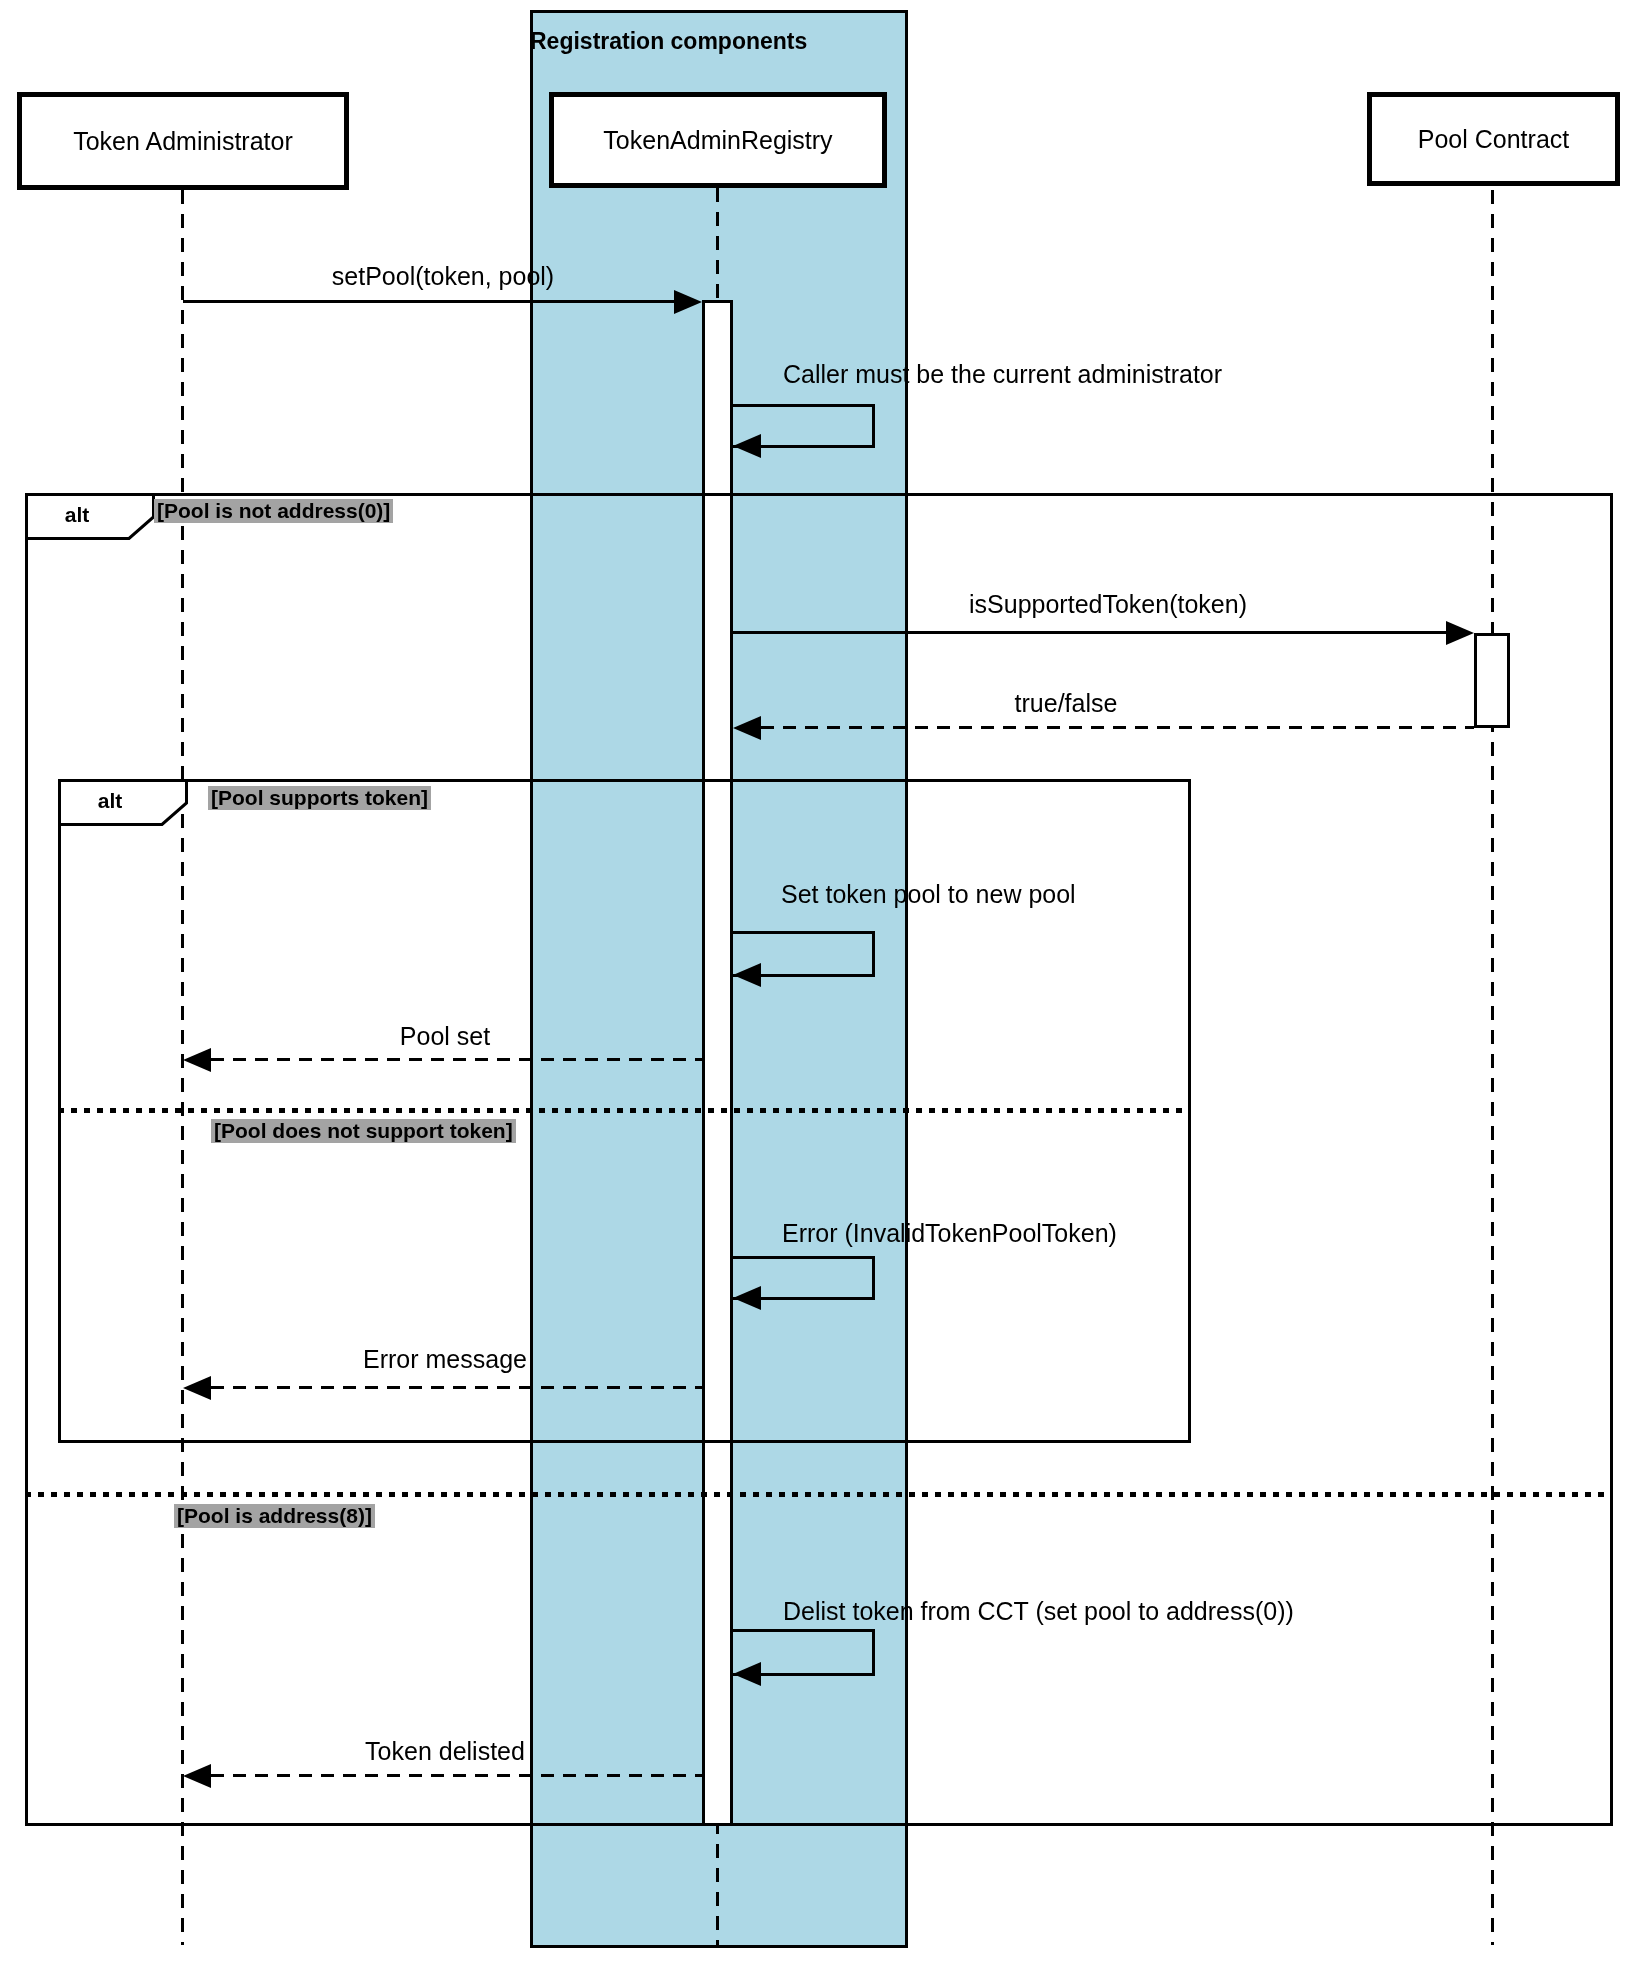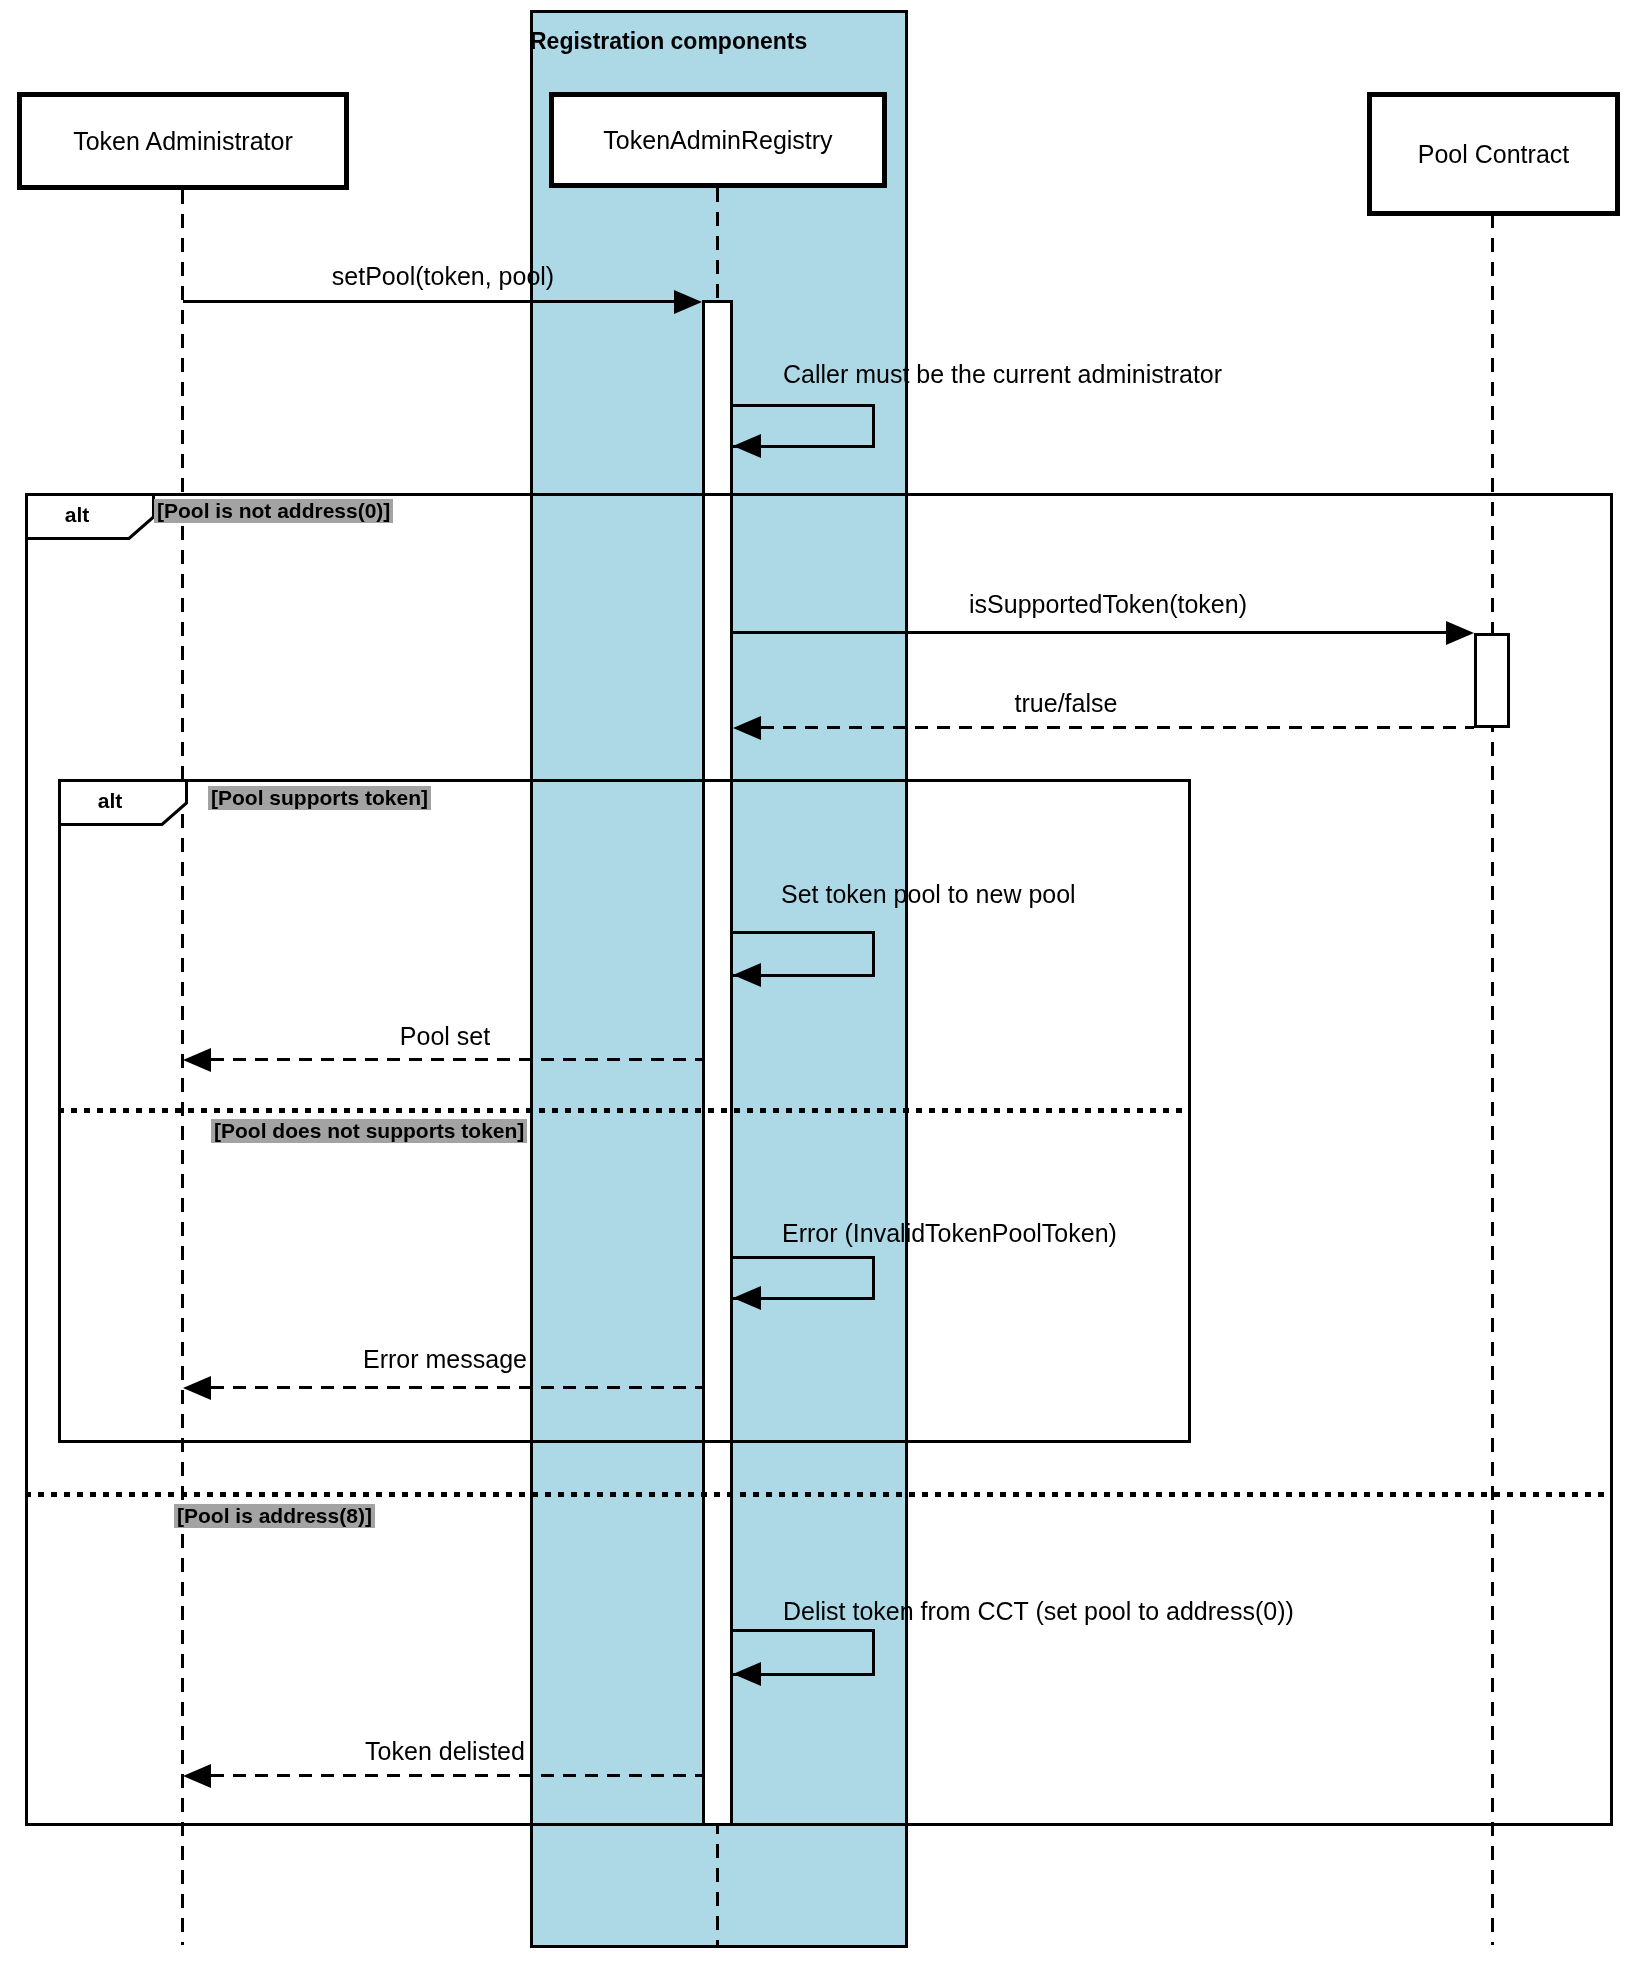--- a/index.html
+++ b/index.html
@@ -57,21 +57,21 @@
   <div class="abs lifeline" style="left:181px;top:190px;height:1755px;"></div>
   <div class="abs lifeline" style="left:716px;top:188px;height:1757px;"></div>
   <div class="abs lifeline" style="left:1491px;top:190px;height:1755px;"></div>
 
   <div class="abs actor" style="left:17px;top:92px;width:332px;height:98px;">
     <span>Token Administrator</span>
   </div>
   <div class="abs actor" style="left:549px;top:92px;width:338px;height:96px;">
     <span>TokenAdminRegistry</span>
   </div>
-  <div class="abs actor" style="left:1367px;top:92px;width:253px;height:124px;">
+  <div class="abs actor" style="left:1367px;top:92px;width:253px;height:94px;">
     <span>Pool Contract</span>
   </div>
 
   <div class="abs activation" style="left:702px;top:300px;width:31px;height:1526px;"></div>
   <div class="abs activation" style="left:1474px;top:633px;width:36px;height:95px;"></div>
 
   <div class="abs alt-frame" style="left:25px;top:493px;width:1588px;height:1333px;"></div>
   <svg class="abs alt-tab" style="left:25px;top:493px;" width="130" height="47" viewBox="0 0 130 47">
     <polygon points="1.5,1.5 128.5,1.5 128.5,24 104,45.5 1.5,45.5"></polygon>
   </svg>
@@ -79,21 +79,21 @@
   <div class="abs cond" style="left:154px;top:499px;">[Pool is not address(0)]</div>
 
   <div class="abs alt-frame" style="left:58px;top:779px;width:1133px;height:664px;"></div>
   <svg class="abs alt-tab" style="left:58px;top:779px;" width="130" height="47" viewBox="0 0 130 47">
     <polygon points="1.5,1.5 128.5,1.5 128.5,24 104,45.5 1.5,45.5"></polygon>
   </svg>
   <div class="abs alt-kw" style="left:58px;top:789px;width:104px;">alt</div>
   <div class="abs cond" style="left:208px;top:786px;">[Pool supports token]</div>
 
   <div class="abs divider" style="left:58px;top:1108px;width:1133px;"></div>
-  <div class="abs cond" style="left:211px;top:1119px;">[Pool does not supports token]</div>
+  <div class="abs cond" style="left:211px;top:1119px;">[Pool does not support token]</div>
 
   <div class="abs divider" style="left:25px;top:1492px;width:1588px;"></div>
   <div class="abs cond" style="left:174px;top:1504px;">[Pool is address(8)]</div>
 
   <div class="abs msg ctr" style="left:443px;top:262px;">setPool(token, pool)</div>
   <div class="abs line-solid" style="left:183px;top:300px;width:491px;"></div>
   <div class="abs head-r" style="left:674px;top:290px;"></div>
 
   <div class="abs msg" style="left:783px;top:360px;text-align:right;">Caller must be the current administrator</div>
   <div class="abs self-loop" style="left:733px;top:404px;width:142px;height:44px;"></div>

